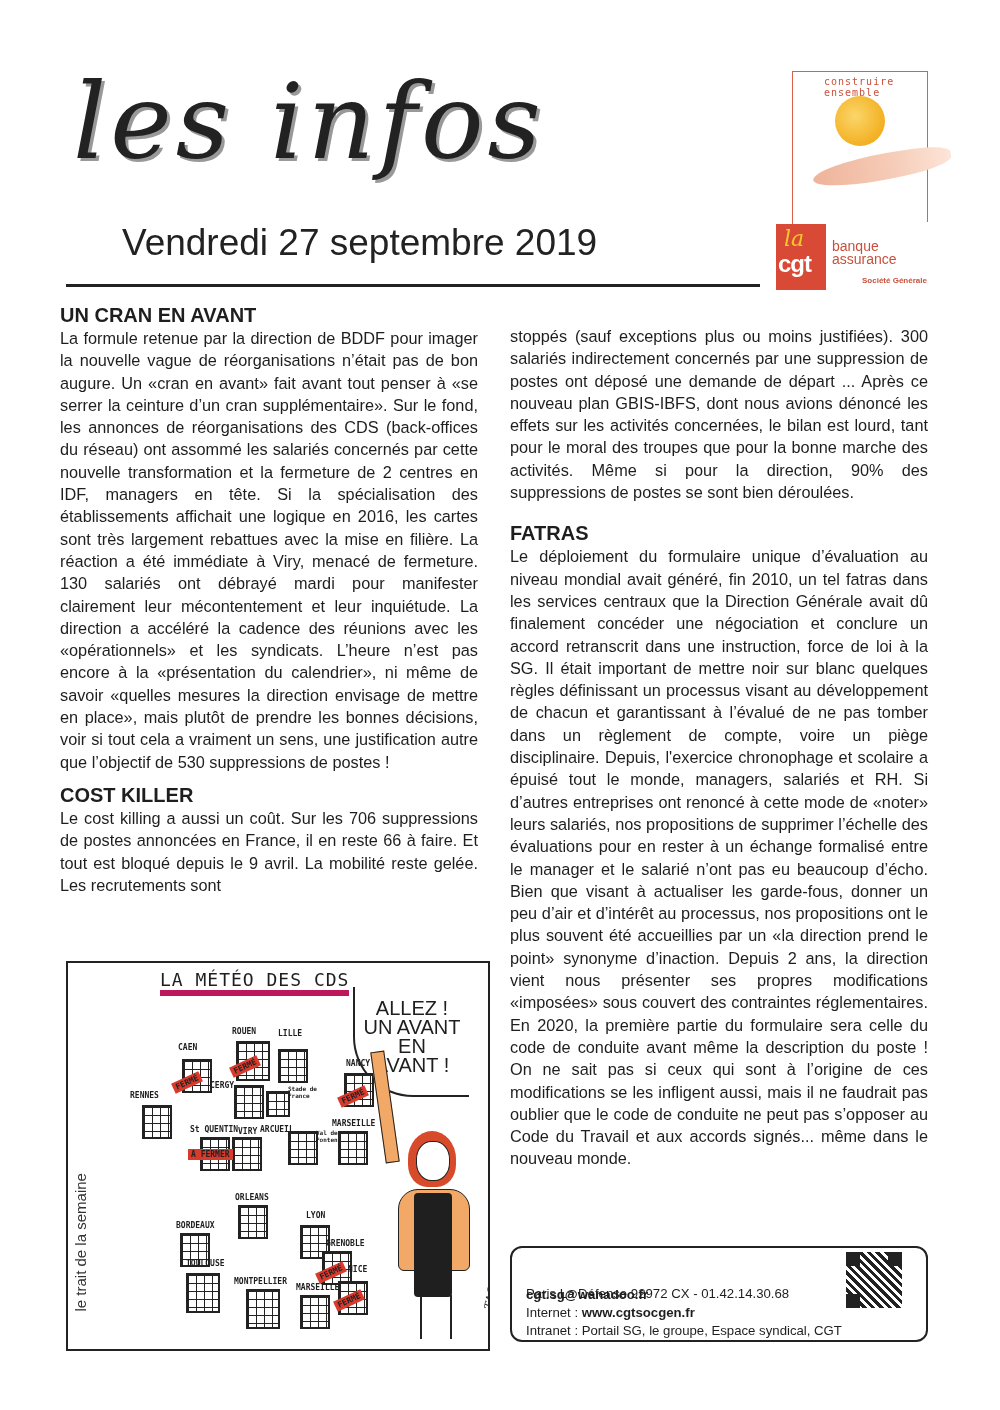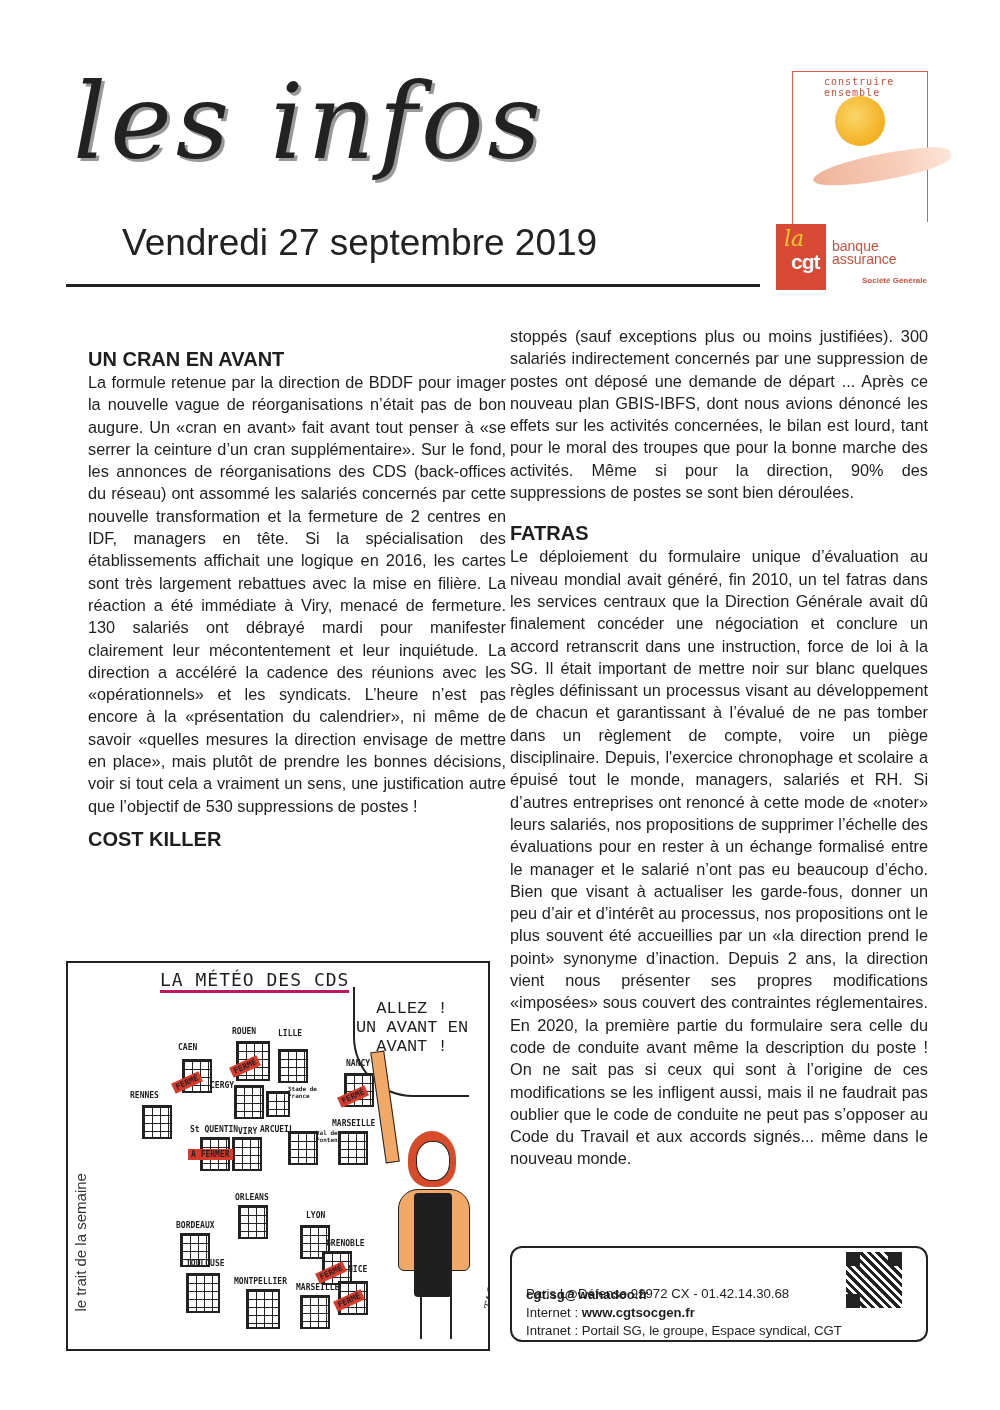--- a/index.html
+++ b/index.html
@@ -17,38 +17,38 @@
   .logo .frame-l { position:absolute; left:16px; top:157px; width:1px; height:10px; background:#d9604a; }
   .logo .sun { position:absolute; left:59px; top:32px; width:50px; height:50px; border-radius:50%;
                background:radial-gradient(circle at 40% 40%, #fbd66a, #f3b022 70%); }
   .logo .arc { position:absolute; left:48px; top:12px; font-size:10px; color:#c9503c;
                font-family:"DejaVu Sans Mono", monospace; letter-spacing:1px; }
   .logo .hand { position:absolute; left:36px; top:90px; width:140px; height:26px; border-radius:60% 40% 50% 50%;
                 background:linear-gradient(90deg,#efb39a,#f6cdb9 60%,#fde5d8); transform:rotate(-10deg); }
   .logo .badge { position:absolute; left:0; top:160px; width:50px; height:66px; background:#d94a36; }
   .logo .badge .la { position:absolute; left:8px; top:2px; font-family:"DejaVu Serif", serif; font-style:italic;
                      color:#f4c82b; font-size:22px; }
-  .logo .badge .cgt { position:absolute; left:15px; top:26px; color:#fff; font-weight:bold; font-size:21px; letter-spacing:-1px; }
+  .logo .badge .cgt { position:absolute; left:2px; top:26px; color:#fff; font-weight:bold; font-size:24px; letter-spacing:-1px; }
   .logo .bq { position:absolute; left:56px; top:176px; color:#c9503c; font-size:14px; line-height:13px; }
   .logo .sg { position:absolute; left:54px; top:212px; color:#c9503c; font-size:8px; font-weight:bold;padding-left:32px; }
 
   .col { position:absolute; font-size:16.3px; line-height:22.3px; text-align:justify; color:#1e1e1e; }
   .col h2 { margin:0; font-size:20px; font-weight:bold; line-height:24px; color:#1e1e1e; }
   .col p { margin:0; }
-  #col-left { left:88px; top:303px; width:418px;margin-top:44px; }
+  #col-left { left:60px; top:303px; width:418px; }
   #col-right { left:510px; top:325px; width:418px; }
   .gap { height:10px; }
 
   .cartoon { position:absolute; left:66px; top:961px; width:420px; height:386px; border:2px solid #222; background:#fff; overflow:hidden; }
   .cartoon .title { position:absolute; left:92px; top:6px; font-family:"DejaVu Sans Mono", monospace; font-size:18px;
-                    border-bottom:3px solid #be185d; letter-spacing:1px; }
+                    border-bottom:6px solid #be185d; letter-spacing:1px; }
   .cartoon .sideways { position:absolute; left:-78px; top:250px; transform:rotate(-90deg); font-size:15px; color:#333; width:180px; }
   .cartoon .bubble { position:absolute; left:285px; top:24px; width:116px; height:110px; border:2px solid #222;
                      border-top:none; border-right:none; border-radius:0 0 0 60px; text-align:center;
-                     font-family:Liberation Mono, monospace; font-size:17px; line-height:19px; padding-top:12px; box-sizing:border-box; }
+                     font-family:Liberation Sans, sans-serif; font-size:20px; line-height:19px; padding-top:12px; box-sizing:border-box; }
   .map { position:absolute; left:42px; top:56px; width:260px; height:300px; }
   .bldg { position:absolute; width:26px; height:30px; border:2px solid #222;
           background-image:linear-gradient(#222 1px, transparent 1px), linear-gradient(90deg,#222 1px, transparent 1px);
           background-size:8px 8px; background-color:#fff; }
   .city { position:absolute; font-family:"DejaVu Sans Mono", monospace; font-size:8px; font-weight:bold; }
   .ferme { position:absolute; background:#d83a2c; color:#222; font-size:8px; font-weight:bold; padding:1px 3px;
            transform:rotate(-25deg); font-family:"DejaVu Sans Mono", monospace; }
   .woman { position:absolute; left:330px; top:168px; width:72px; height:210px; }
   .woman .hair { position:absolute; left:10px; top:0; width:48px; height:56px; border-radius:50% 50% 40% 40%; background:#d74a2a; }
   .woman .face { position:absolute; left:18px; top:10px; width:32px; height:38px; border-radius:45%; background:#fff; border:1px solid #222; }
@@ -95,20 +95,21 @@
     <div>assurance</div>
   </div>
   <div class="sg">Société Générale</div>
 </div>
 
 <div class="col" id="col-left">
   <h2>UN CRAN EN AVANT</h2>
   <p>La formule retenue par la direction de BDDF pour imager la nouvelle vague de réorganisations n’était pas de bon augure. Un «cran en avant» fait avant tout penser à «se serrer la ceinture d’un cran supplémentaire». Sur le fond, les annonces de réorganisations des CDS (back-offices du réseau) ont assommé les salariés concernés par cette nouvelle transformation et la fermeture de 2 centres en IDF, managers en tête. Si la spécialisation des établissements affichait une logique en 2016, les cartes sont très largement rebattues avec la mise en filière. La réaction a été immédiate à Viry, menacé de fermeture. 130 salariés ont débrayé mardi pour manifester clairement leur mécontentement et leur inquiétude. La direction a accéléré la cadence des réunions avec les «opérationnels» et les syndicats. L’heure n’est pas encore à la «présentation du calendrier», ni même de savoir «quelles mesures la direction envisage de mettre en place», mais plutôt de prendre les bonnes décisions, voir si tout cela a vraiment un sens, une justification autre que l’objectif de 530 suppressions de postes !</p>
   <div class="gap"></div>
   <h2>COST KILLER</h2>
+  <p>Le cost killing a aussi un coût. Sur les 706 suppressions de postes annoncées en France, il en reste 66 à faire. Et tout est bloqué depuis le 9 avril. La mobilité reste gelée. Les recrutements sont</p>
 </div>
 
 <div class="col" id="col-right">
   <p>stoppés (sauf exceptions plus ou moins justifiées). 300 salariés indirectement concernés par une suppression de postes ont déposé une demande de départ ... Après ce nouveau plan GBIS-IBFS, dont nous avions dénoncé les effets sur les activités concernées, le bilan est lourd, tant pour le moral des troupes que pour la bonne marche des activités. Même si pour la direction, 90% des suppressions de postes se sont bien déroulées.</p>
   <div class="gap" style="height:18px"></div>
   <h2>FATRAS</h2>
   <p>Le déploiement du formulaire unique d’évaluation au niveau mondial avait généré, fin 2010, un tel fatras dans les services centraux que la Direction Générale avait dû finalement concéder une négociation et conclure un accord retranscrit dans une instruction, force de loi à la SG. Il était important de mettre noir sur blanc quelques règles définissant un processus visant au développement de chacun et garantissant à l’évalué de ne pas tomber dans un règlement de compte, voire un piège disciplinaire. Depuis, l'exercice chronophage et scolaire a épuisé tout le monde, managers, salariés et RH. Si d’autres entreprises ont renoncé à cette mode de «noter» leurs salariés, nos propositions de supprimer l’échelle des évaluations pour en rester à un échange formalisé entre le manager et le salarié n’ont pas eu beaucoup d’écho. Bien que visant à actualiser les garde-fous, donner un peu d’air et d’intérêt au processus, nos propositions ont le plus souvent été accueillies par un «la direction prend le point» synonyme d’inaction. Depuis 2 ans, la direction vient nous présenter ses propres modifications «imposées» sous couvert des contraintes réglementaires. En 2020, la première partie du formulaire sera celle du code de conduite avant même la description du poste ! On ne sait pas si ceux qui sont à l’origine de ces modifications se les infligent aussi, mais il ne faudrait pas oublier que le code de conduite ne peut pas s’opposer au Code du Travail et aux accords signés... même dans le nouveau monde.</p>
 </div>
 
 <div class="cartoon">

